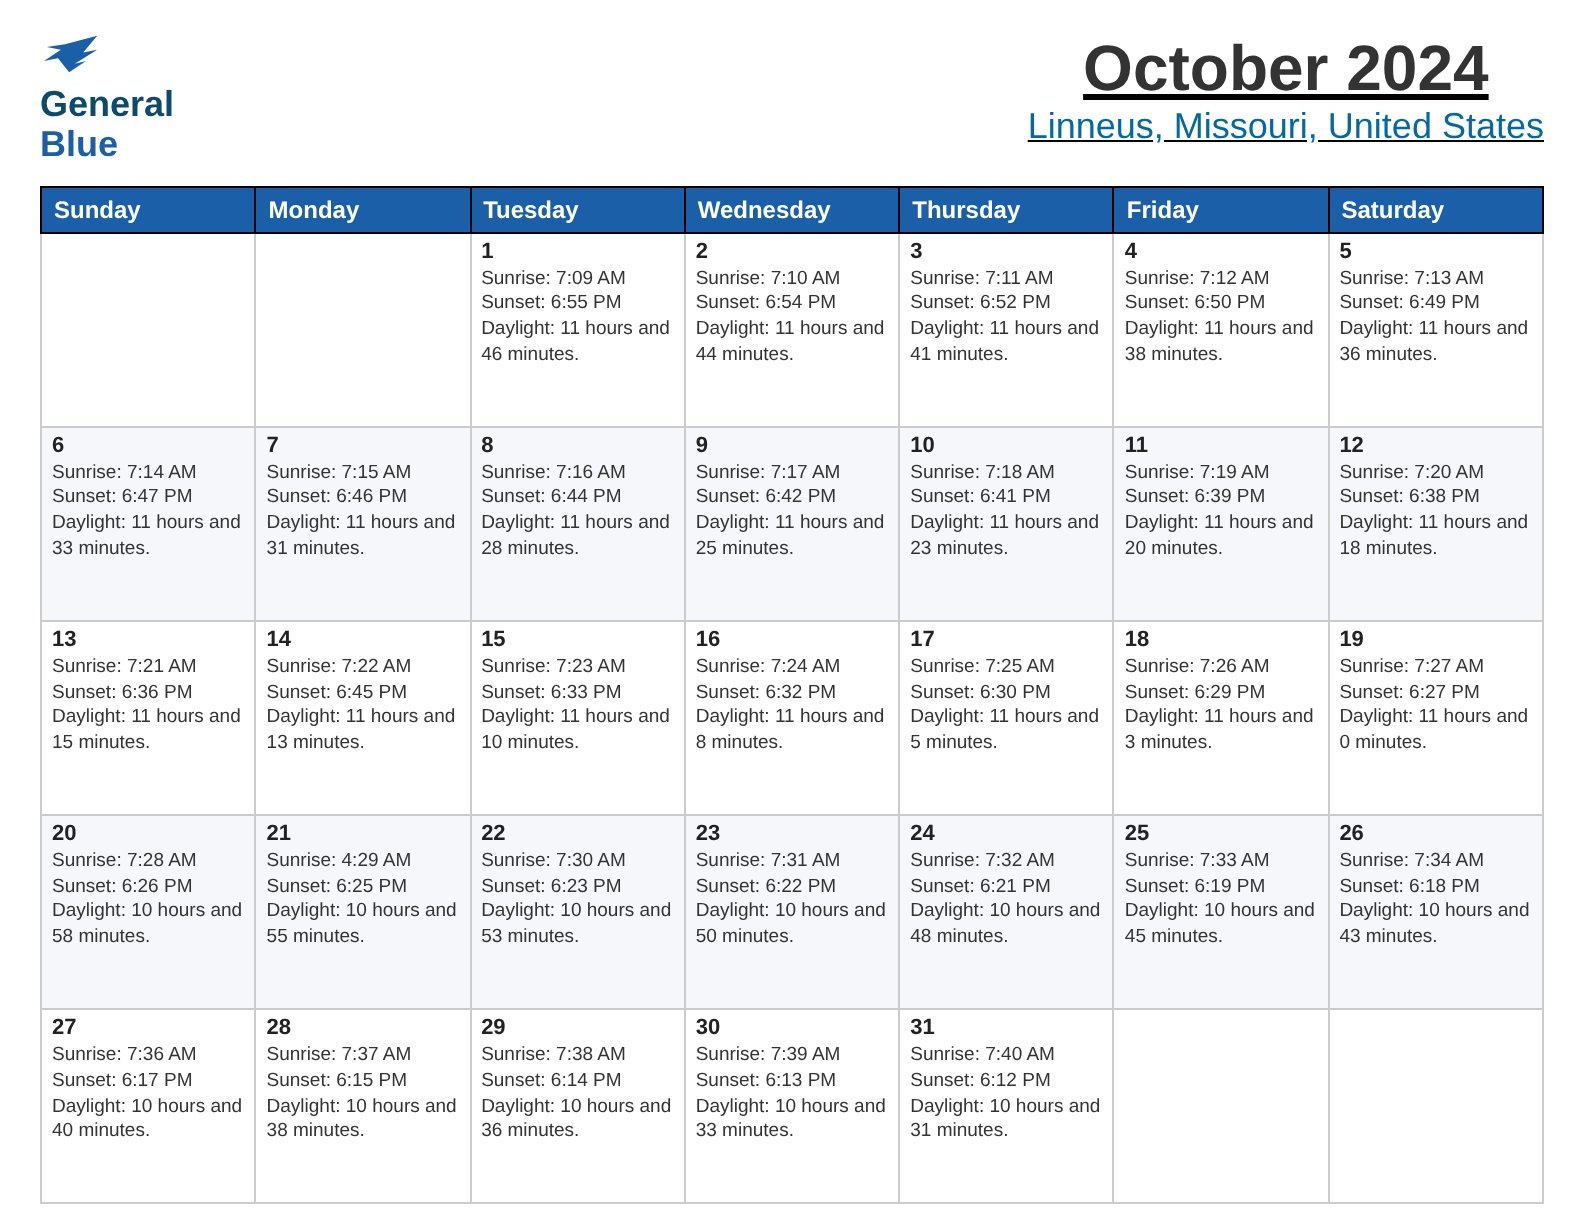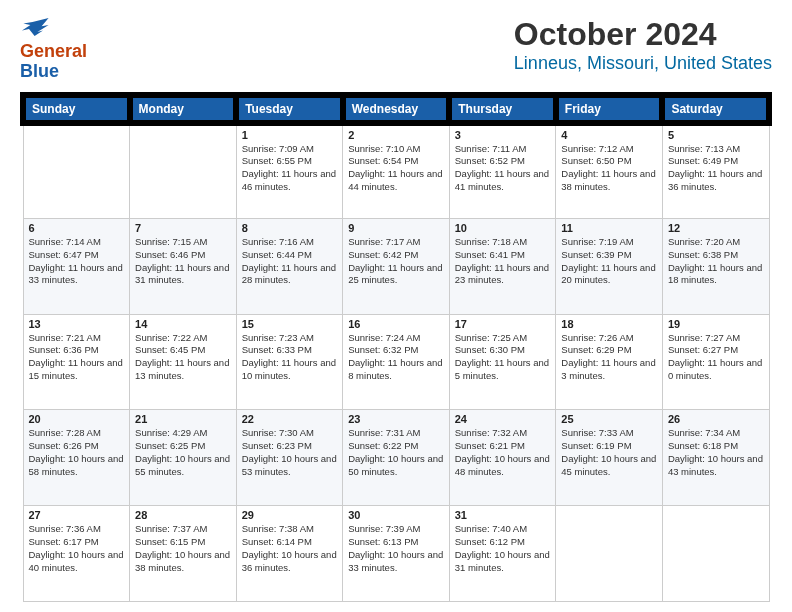--- a/index.html
+++ b/index.html
@@ -27,29 +27,30 @@
       display: flex;
       align-items: center;
     }
     .logo-text {
       font-size: 18px;
       font-weight: bold;
       color: #333;
       line-height: 1.1;
     }
     .logo-text span {
-      color: #c2410c;
+      color: #0c4a6e;
     }
     .logo-bird {
       width: 28px;
       height: 22px;
       margin-left: 2px;
     }
     .title-block {
-      text-align: left;
+      text-align: center;
+      text-decoration: underline;
     }
     .main-title {
       font-size: 32px;
       font-weight: bold;
       color: #333;
     }
     .subtitle {
       font-size: 18px;
       color: #0369a1;
     }
@@ -57,21 +58,21 @@
       width: 100%;
       border-collapse: collapse;
       flex: 1;
     }
     .calendar th {
       background: #1a5fa8;
       color: #fff;
       text-align: left;
       padding: 4px 6px;
       font-size: 12px;
-      border: 6px solid #000000;
+      border: 1px solid #000000;
     }
     .calendar td {
       border: 1px solid #ccc;
       vertical-align: top;
       padding: 3px 5px;
       font-size: 10px;
       color: #333;
       width: calc(100% / 7);
       height: 80px;
       background: #fff;

